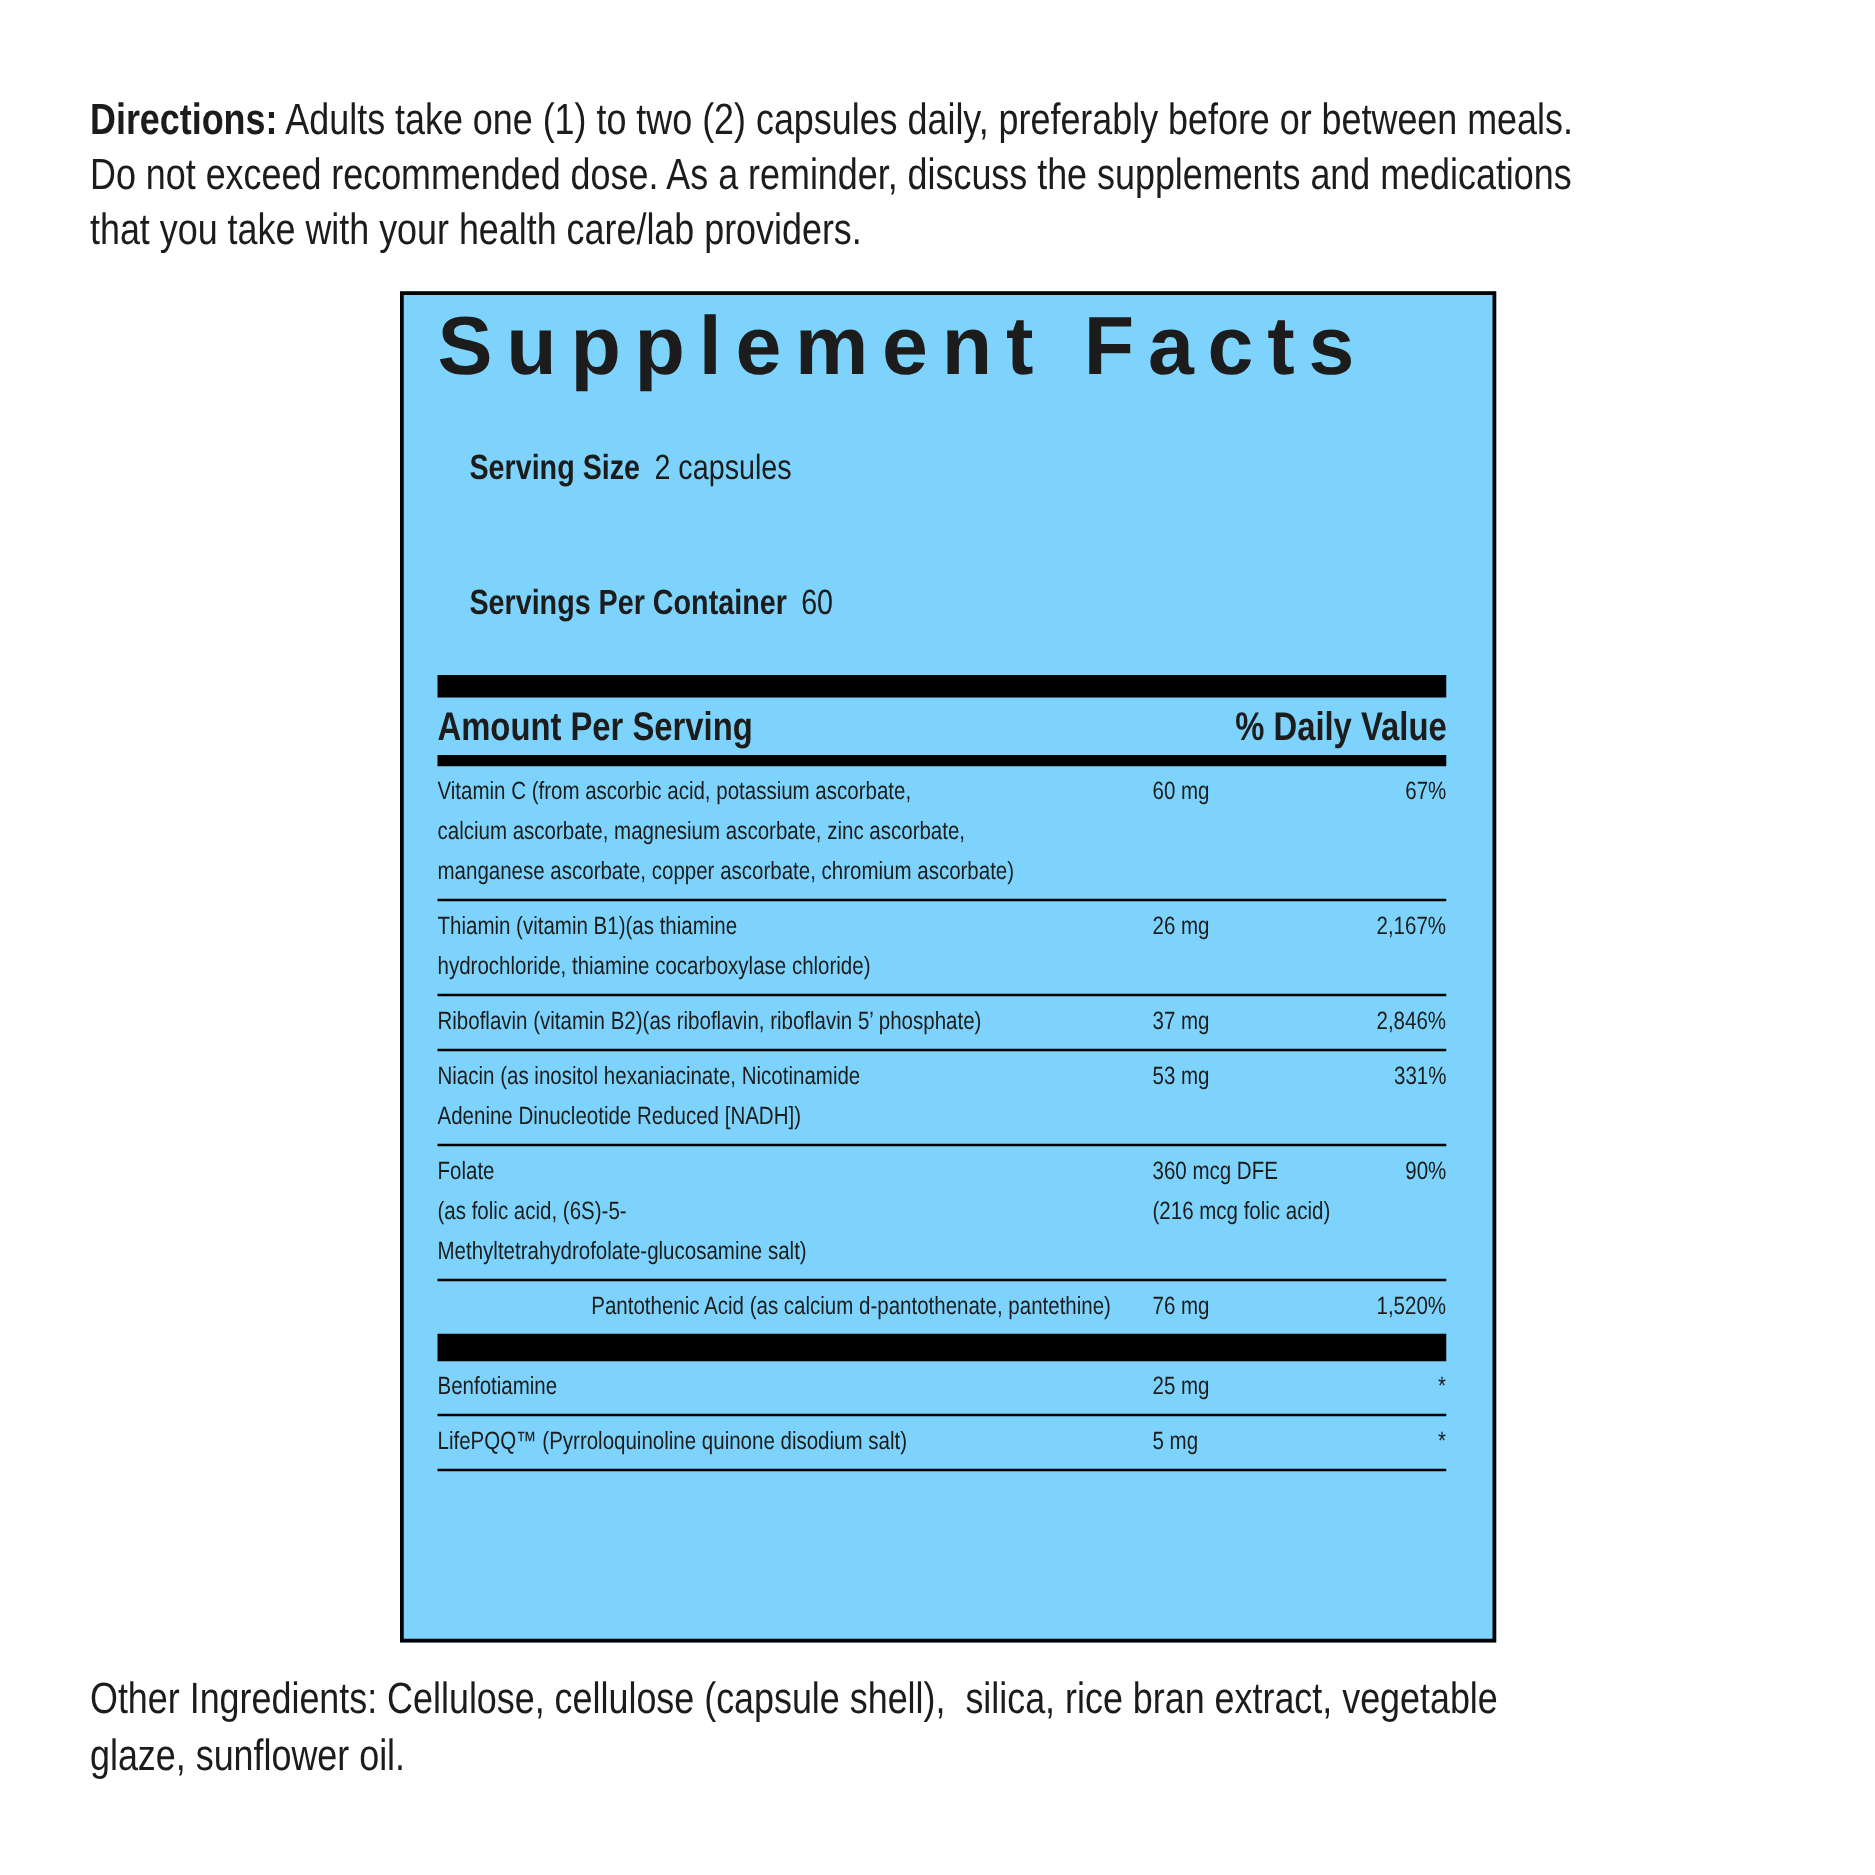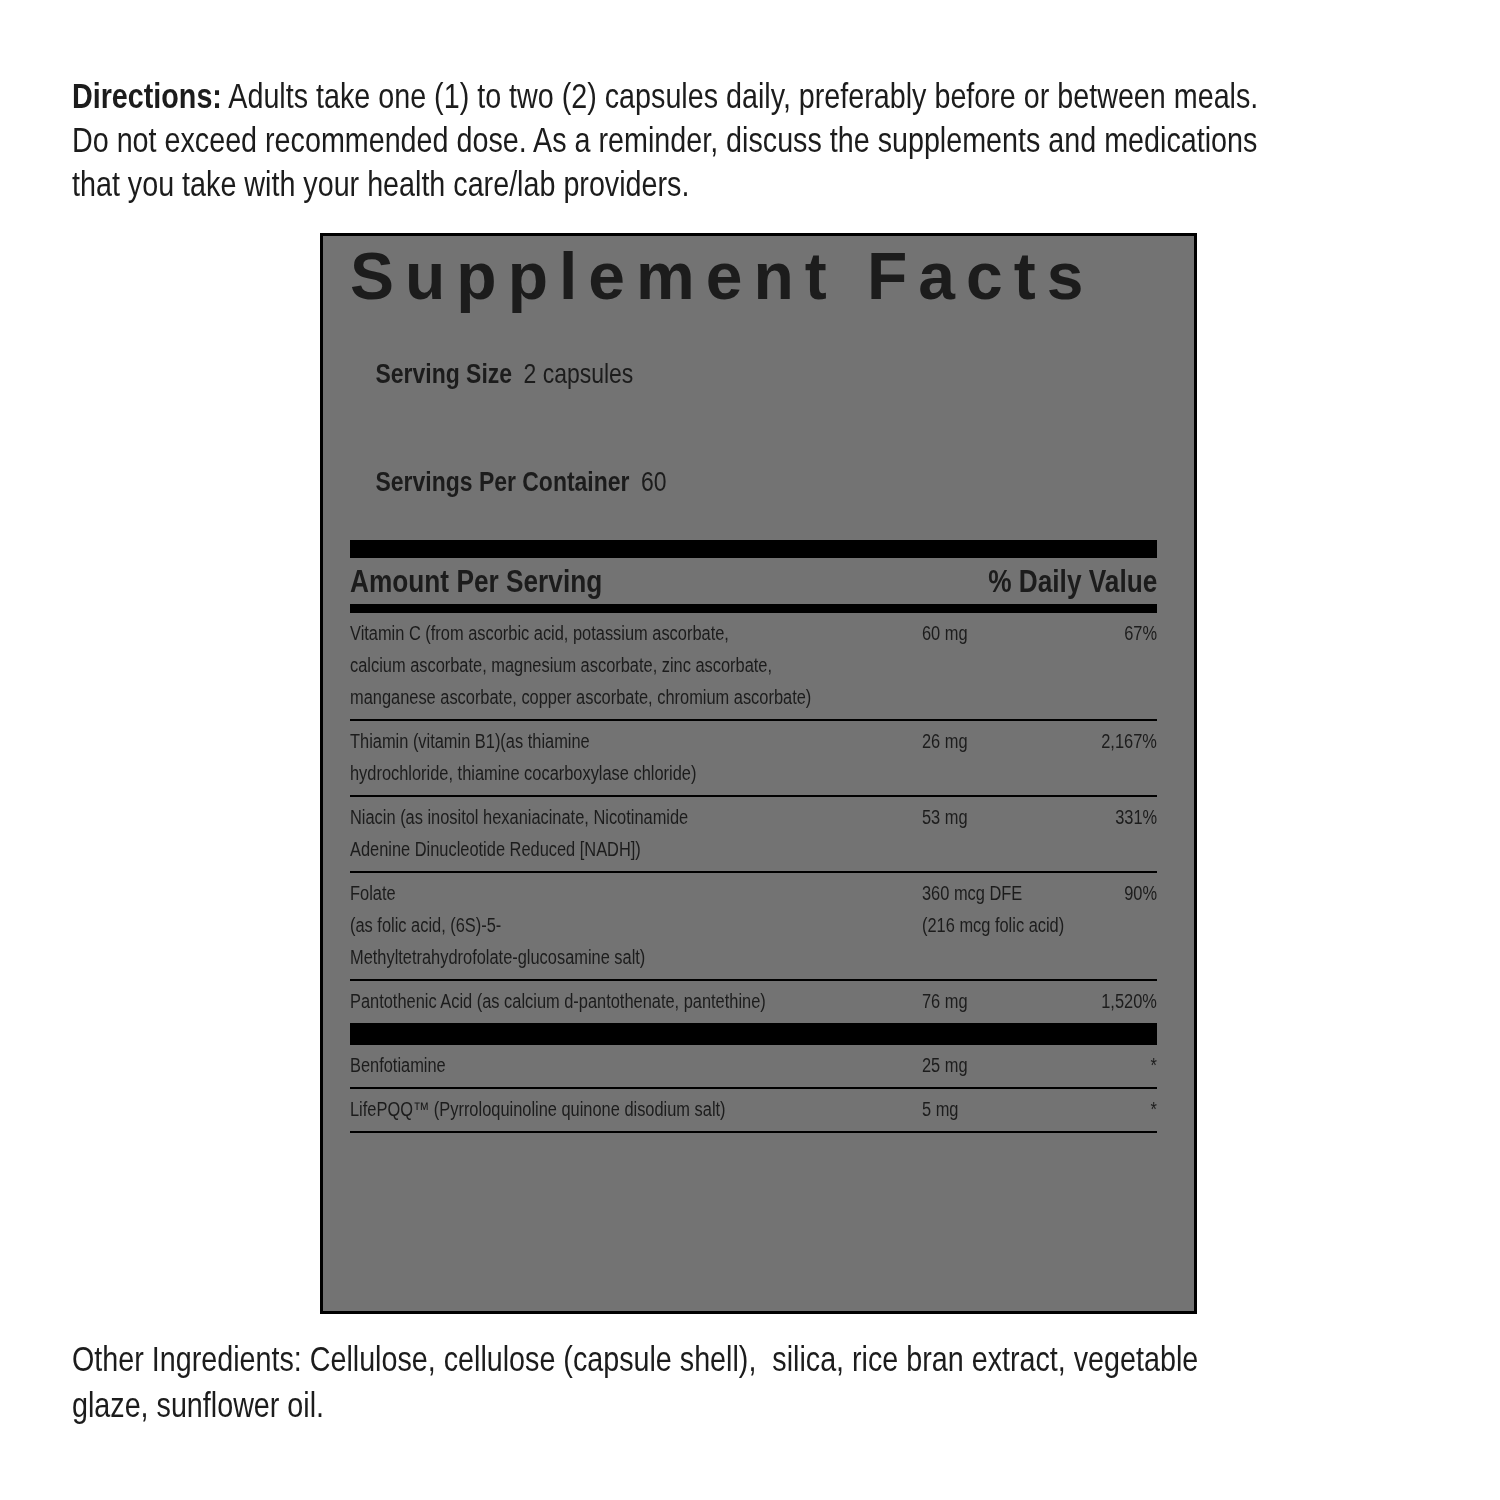--- a/index.html
+++ b/index.html
@@ -29,21 +29,21 @@
   }
 
   
   .sfbox {
     position: absolute; left: 320px; top: 233px;
     width: 877px; height: 1081px;
     border: 3px solid #000;
     box-sizing: border-box;
     padding: 8px 37px 0 27px;
     overflow: hidden;
-    background: #737373;
+    background: #7dd3fc;
   }
   .sftitle {
     font-size: 66px; line-height: 64px;
     font-weight: bold; letter-spacing: 11px;
     white-space: nowrap;
   }
   .srv { font-size: 28px; line-height: 36px; }
   .srv .lbl { font-weight: bold; }
   .srv .val { margin-left: 14px; }
   .srv1 { margin-top: 12px; }
@@ -60,21 +60,21 @@
   }
   .colhdr .left  { display: inline-block; transform: scaleX(0.82); transform-origin: 0 0; white-space: pre; }
   .colhdr .right { position: absolute; right: 0; top: 6px; transform: scaleX(0.82); transform-origin: 100% 0; white-space: pre; }
 
   .nrow {
     position: relative;
     font-size: 20px; line-height: 32px;
     padding: 4px 0 6px;
     border-bottom: 2px solid #000;
   }
-  .nrow.nb { border-bottom: none; }
+  .nrow.nb { border-bottom: none; text-align: center; }
   .nname { }
   .namt {
     position: absolute; left: 572px; top: 4px;
     transform: scaleX(0.82); transform-origin: 0 0;
   }
   .ndv {
     position: absolute; right: 0; top: 4px;
     transform: scaleX(0.82); transform-origin: 100% 0;
     white-space: pre;
   }
@@ -124,20 +124,29 @@
     <div class="cx nname">
       <div class="line">Thiamin (vitamin B1)(as thiamine</div>
       <div class="line">hydrochloride, thiamine cocarboxylase chloride)</div>
     </div>
     <div class="namt">
         <div class="line">26 mg</div>
       </div>
     <div class="ndv">2,167%</div>
   </div>
 
+  <div class="nrow">
+    <div class="cx nname">
+      <div class="line">Riboflavin (vitamin B2)(as riboflavin, riboflavin 5’ phosphate)</div>
+    </div>
+    <div class="namt">
+        <div class="line">37 mg</div>
+      </div>
+    <div class="ndv">2,846%</div>
+  </div>
 
   <div class="nrow">
     <div class="cx nname">
       <div class="line">Niacin (as inositol hexaniacinate, Nicotinamide</div>
       <div class="line">Adenine Dinucleotide Reduced [NADH])</div>
     </div>
     <div class="namt">
         <div class="line">53 mg</div>
       </div>
     <div class="ndv">331%</div>

